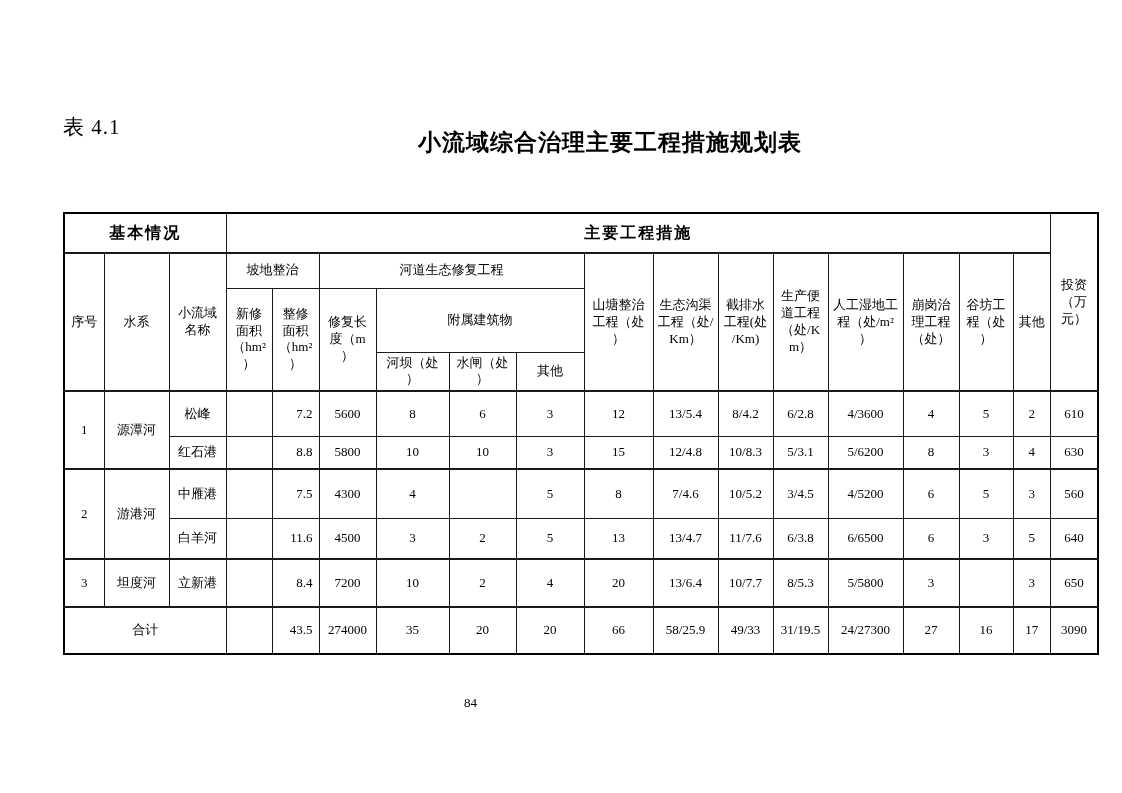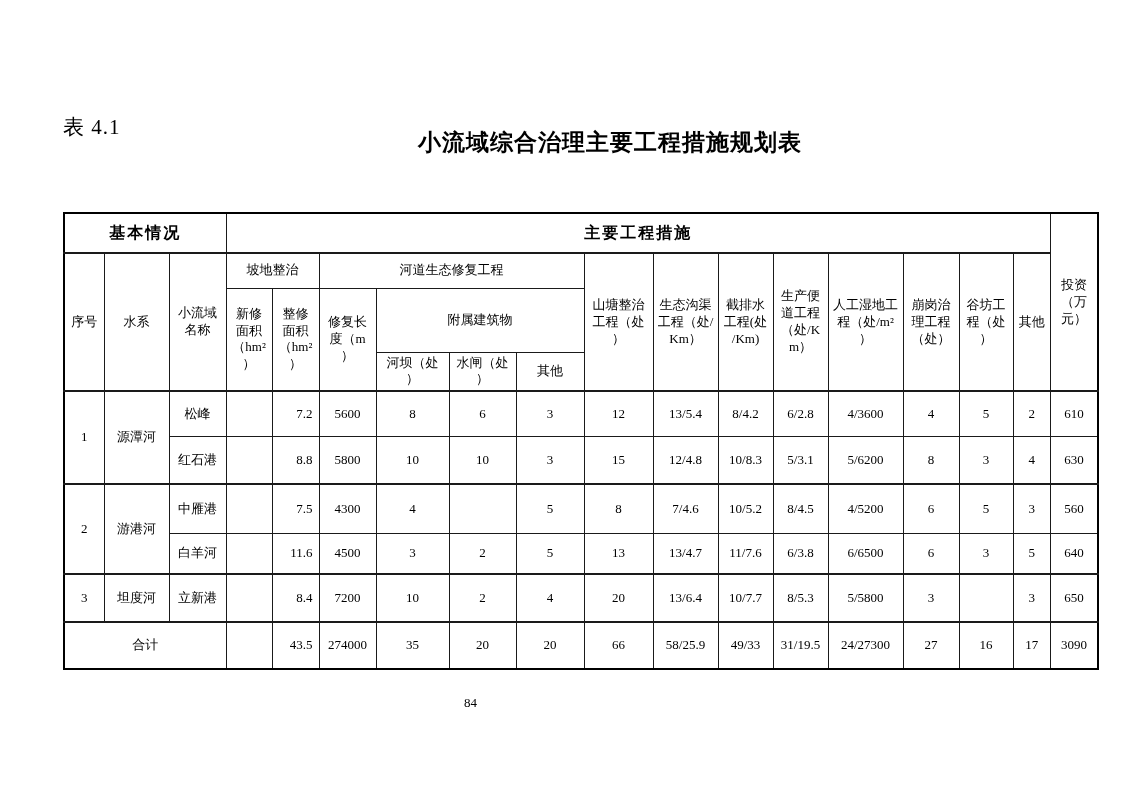--- a/index.html
+++ b/index.html
@@ -143,21 +143,21 @@
         <td>13/5.4</td>
         <td>8/4.2</td>
         <td>6/2.8</td>
         <td>4/3600</td>
         <td>4</td>
         <td>5</td>
         <td>2</td>
         <td>610</td>
       </tr>
 
-      <tr style="height:48px">
+      <tr style="height:33px">
         <td>红石港</td>
         <td></td>
         <td class="ra">8.8</td>
         <td>5800</td>
         <td>10</td>
         <td>10</td>
         <td>3</td>
         <td>15</td>
         <td>12/4.8</td>
         <td>10/8.3</td>
@@ -175,21 +175,21 @@
         <td>中雁港</td>
         <td></td>
         <td class="ra">7.5</td>
         <td>4300</td>
         <td>4</td>
         <td></td>
         <td>5</td>
         <td>8</td>
         <td>7/4.6</td>
         <td>10/5.2</td>
-        <td>8/4.5</td>
+        <td>3/4.5</td>
         <td>4/5200</td>
         <td>6</td>
         <td>5</td>
         <td>3</td>
         <td>560</td>
       </tr>
 
       <tr style="height:41px">
         <td>白羊河</td>
         <td></td>

